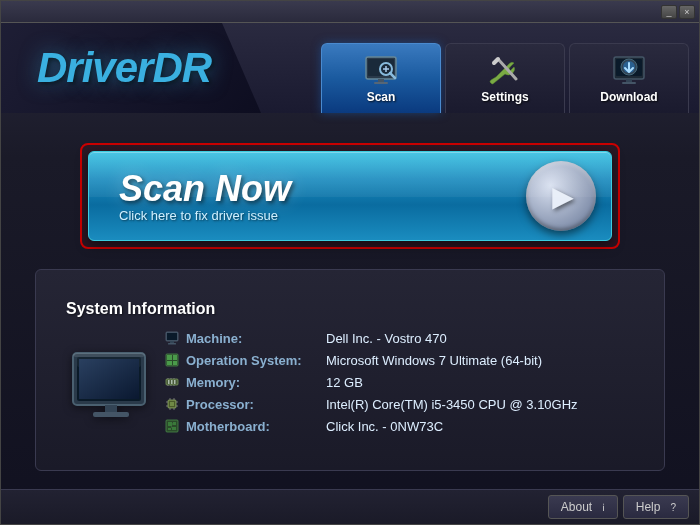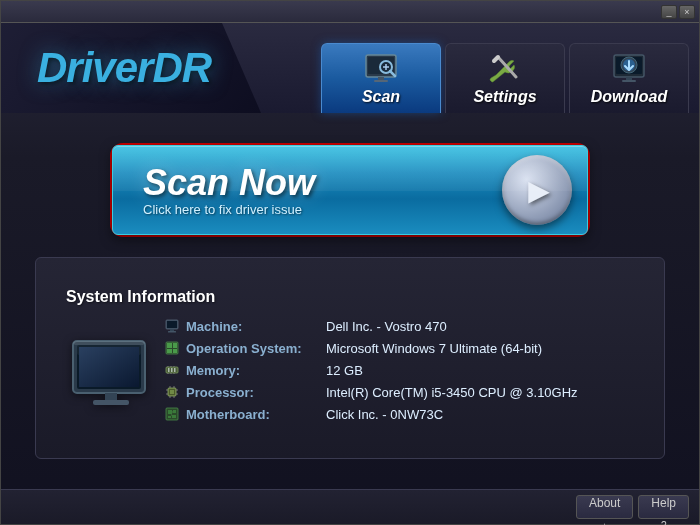--- a/index.html
+++ b/index.html
@@ -111,39 +111,39 @@
     .nav-tab-icon {
       width: 40px;
       height: 35px;
       display: flex;
       align-items: center;
       justify-content: center;
       font-size: 28px;
       margin-bottom: 2px;
     }
     .nav-tab-label {
-      font-size: 16px;
+      font-size: 12px;
       font-weight: bold;
       color: #fff;
       text-shadow: 1px 1px 2px rgba(0,0,0,0.8);
-      font-style: italic;
     }
 
     
     .main-content {
       padding: 20px 30px;
       position: relative;
     }
 
     
     .scan-now-wrapper {
       border: 2px solid #cc0000;
-      border-radius: 13px;
+      border-radius: 8px;
+      padding: 6px;
       margin: 10px auto;
-      width: 480px;
+      width: 540px;
       background: rgba(200,0,0,0.1);
     }
     .scan-now-btn {
       width: 100%;
       height: 90px;
       background: linear-gradient(180deg, #2abce0 0%, #1a8cbf 30%, #0a6ca0 60%, #1a8cbf 100%);
       border-radius: 6px;
       display: flex;
       align-items: center;
       justify-content: space-between;
@@ -279,21 +279,20 @@
       padding: 0 12px;
       background: linear-gradient(180deg, #3a3a50, #2a2a40);
       border: 1px solid #555;
       border-radius: 3px;
       color: #ccc;
       font-size: 12px;
       cursor: pointer;
       display: flex;
       align-items: center;
       gap: 10px;
-      flex-direction: column;
     }
   </style>
 </head>
 <body>
 
 <div class="app-window">
 
   <div class="title-bar">
     <div class="title-bar-btn">_</div>
     <div class="title-bar-btn">×</div>

